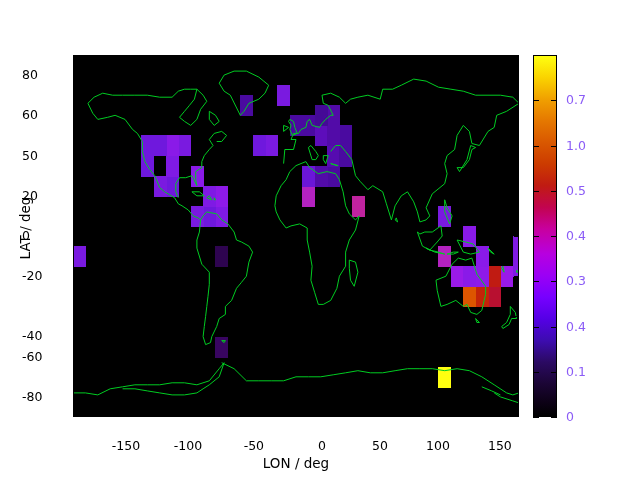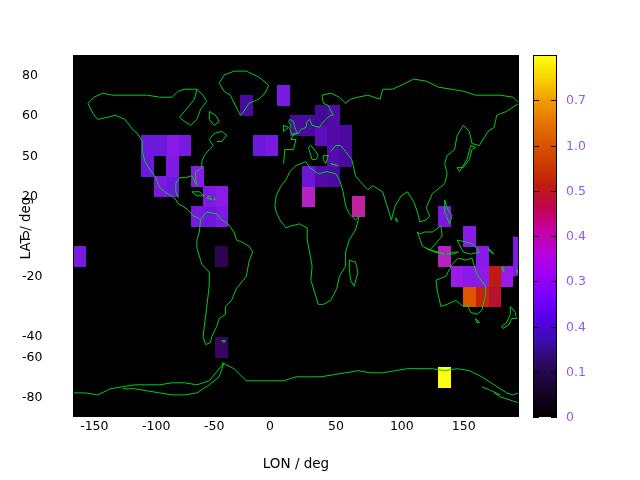--- a/index.html
+++ b/index.html
@@ -14,22 +14,22 @@
   
   #plot-area{position:absolute;left:73px;top:55px;width:446px;height:362px;
     background:#000;overflow:hidden;}
   #plot-border{position:absolute;left:73px;top:55px;width:446px;height:362px;
     border:1px solid #000;box-sizing:border-box;pointer-events:none;}
 
   .cell{position:absolute;}
   #coast-svg{position:absolute;left:0;top:0;width:446px;height:362px;}
 
   
-  .xtick-lab{position:absolute;font-size:12.5px;color:#000;text-align:left;
-    width:60px;top:418px;}
+  .xtick-lab{position:absolute;font-size:12.5px;color:#000;text-align:right;
+    width:60px;top:438px;}
   .ytick-lab{position:absolute;font-size:12.5px;color:#000;text-align:left;
     width:44px;left:22px;}
   .tickmark{position:absolute;background:#000;}
 
   #xaxis-title{position:absolute;left:73px;top:455px;width:446px;text-align:center;
     font-size:13.5px;}
   #yaxis-title{position:absolute;left:-55px;top:220px;width:160px;text-align:center;
     font-size:13.5px;transform:rotate(-90deg);transform-origin:center;}
 
   

